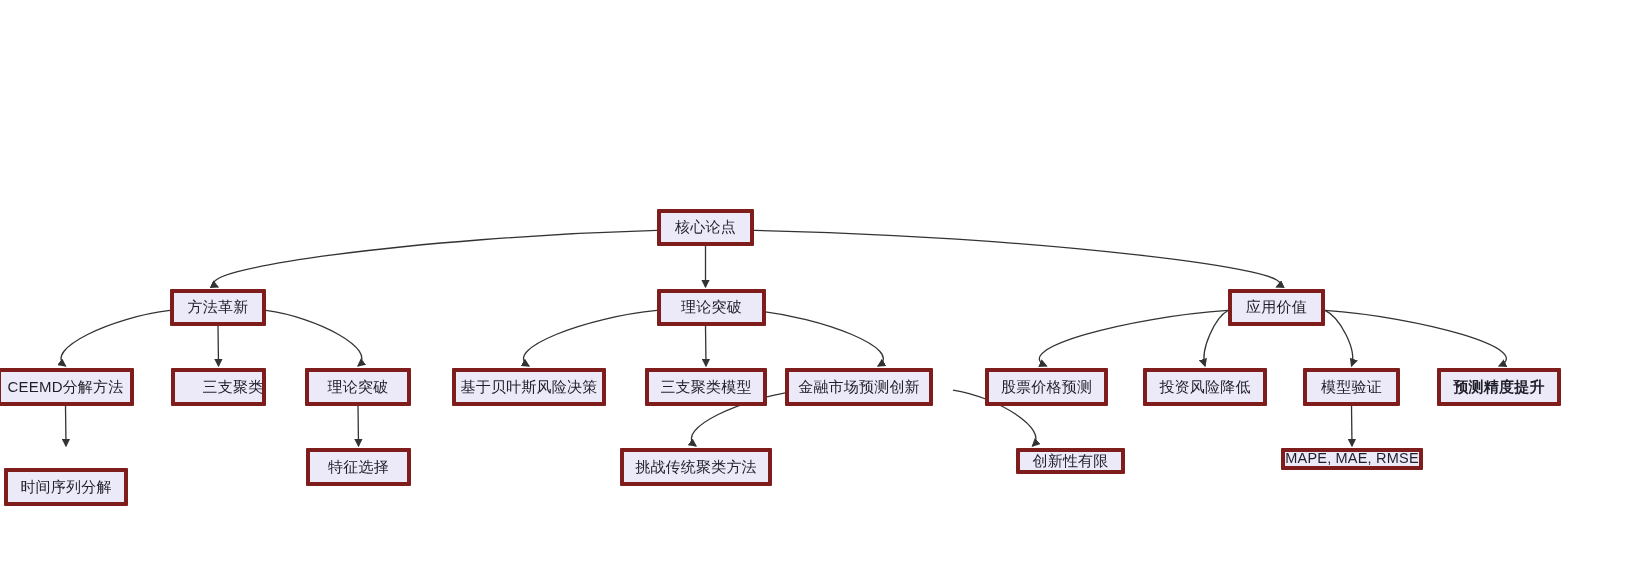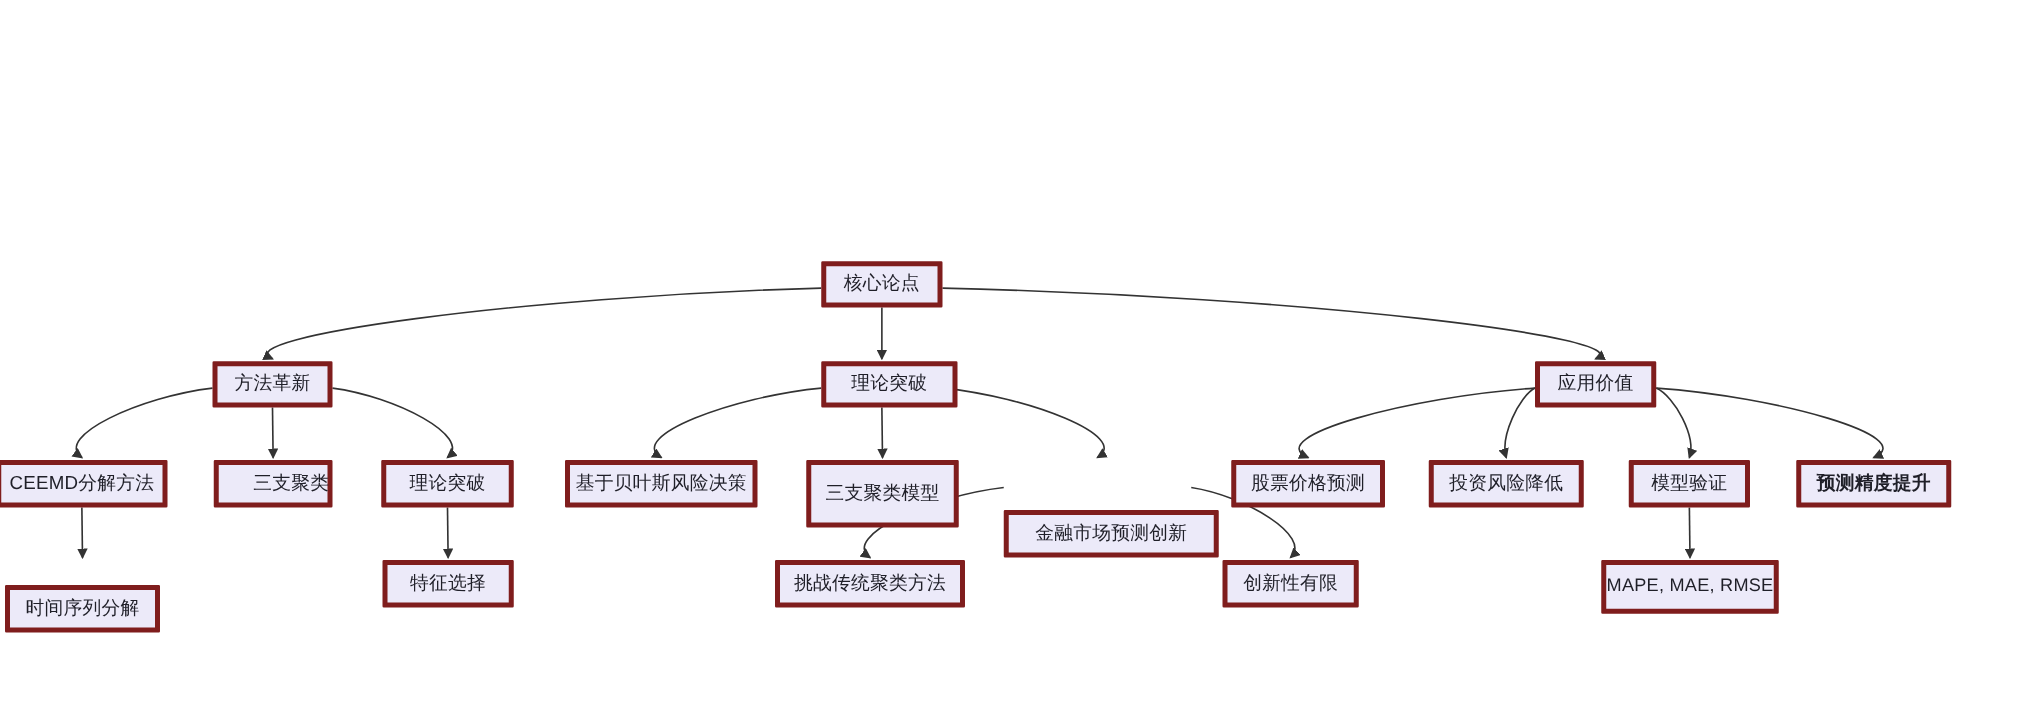--- a/index.html
+++ b/index.html
@@ -98,24 +98,24 @@
       </div>
       <div class="node" style="left: 171px; top: 368px; width: 95px; height: 38px; padding-left: 29px;">
         <span class="node-label">三支聚类</span>
       </div>
       <div class="node" style="left: 305px; top: 368px; width: 106px; height: 38px;">
         <span class="node-label">理论突破</span>
       </div>
       <div class="node" style="left: 452px; top: 368px; width: 154px; height: 38px;">
         <span class="node-label">基于贝叶斯风险决策</span>
       </div>
-      <div class="node" style="left: 645px; top: 368px; width: 122px; height: 54px;">
+      <div class="node" style="left: 645px; top: 368px; width: 122px; height: 38px;">
         <span class="node-label">三支聚类模型</span>
       </div>
-      <div class="node" style="left: 803px; top: 368px; width: 172px; height: 38px; margin-top: 40px;">
+      <div class="node" style="left: 785px; top: 368px; width: 148px; height: 38px;">
         <span class="node-label">金融市场预测创新</span>
       </div>
       <div class="node" style="left: 985px; top: 368px; width: 123px; height: 38px;">
         <span class="node-label">股票价格预测</span>
       </div>
       <div class="node" style="left: 1143px; top: 368px; width: 124px; height: 38px;">
         <span class="node-label">投资风险降低</span>
       </div>
       <div class="node" style="left: 1303px; top: 368px; width: 97px; height: 38px;">
         <span class="node-label">模型验证</span>
@@ -125,20 +125,20 @@
       </div>
       <div class="node" style="left: 4px; top: 448px; width: 124px; height: 38px; margin-top: 20px;">
         <span class="node-label">时间序列分解</span>
       </div>
       <div class="node" style="left: 306px; top: 448px; width: 105px; height: 38px;">
         <span class="node-label">特征选择</span>
       </div>
       <div class="node" style="left: 620px; top: 448px; width: 152px; height: 38px;">
         <span class="node-label">挑战传统聚类方法</span>
       </div>
-      <div class="node" style="left: 978px; top: 448px; width: 109px; height: 38px;">
+      <div class="node" style="left: 1016px; top: 448px; width: 109px; height: 26px;">
         <span class="node-label">创新性有限</span>
       </div>
-      <div class="node latin" style="left: 1281px; top: 448px; width: 142px; height: 43px;">
+      <div class="node latin" style="left: 1281px; top: 448px; width: 142px; height: 22px;">
         <span class="node-label">MAPE, MAE, RMSE</span>
       </div>
     </div>
 </div>
 
 </body></html>

